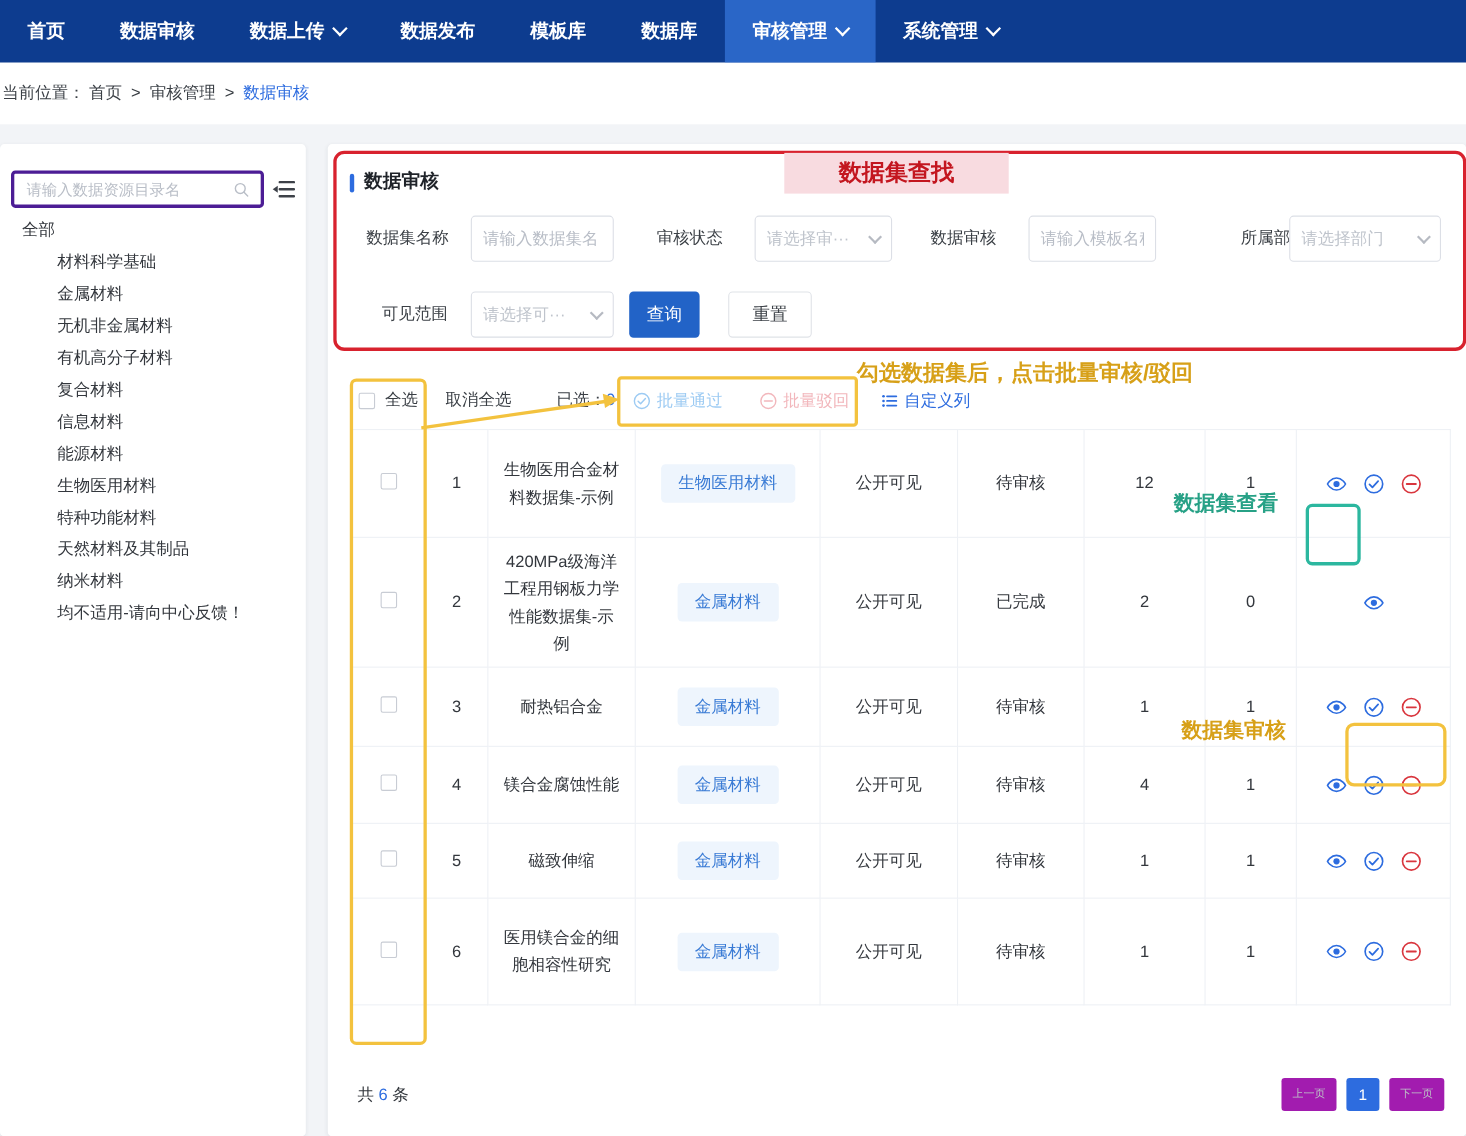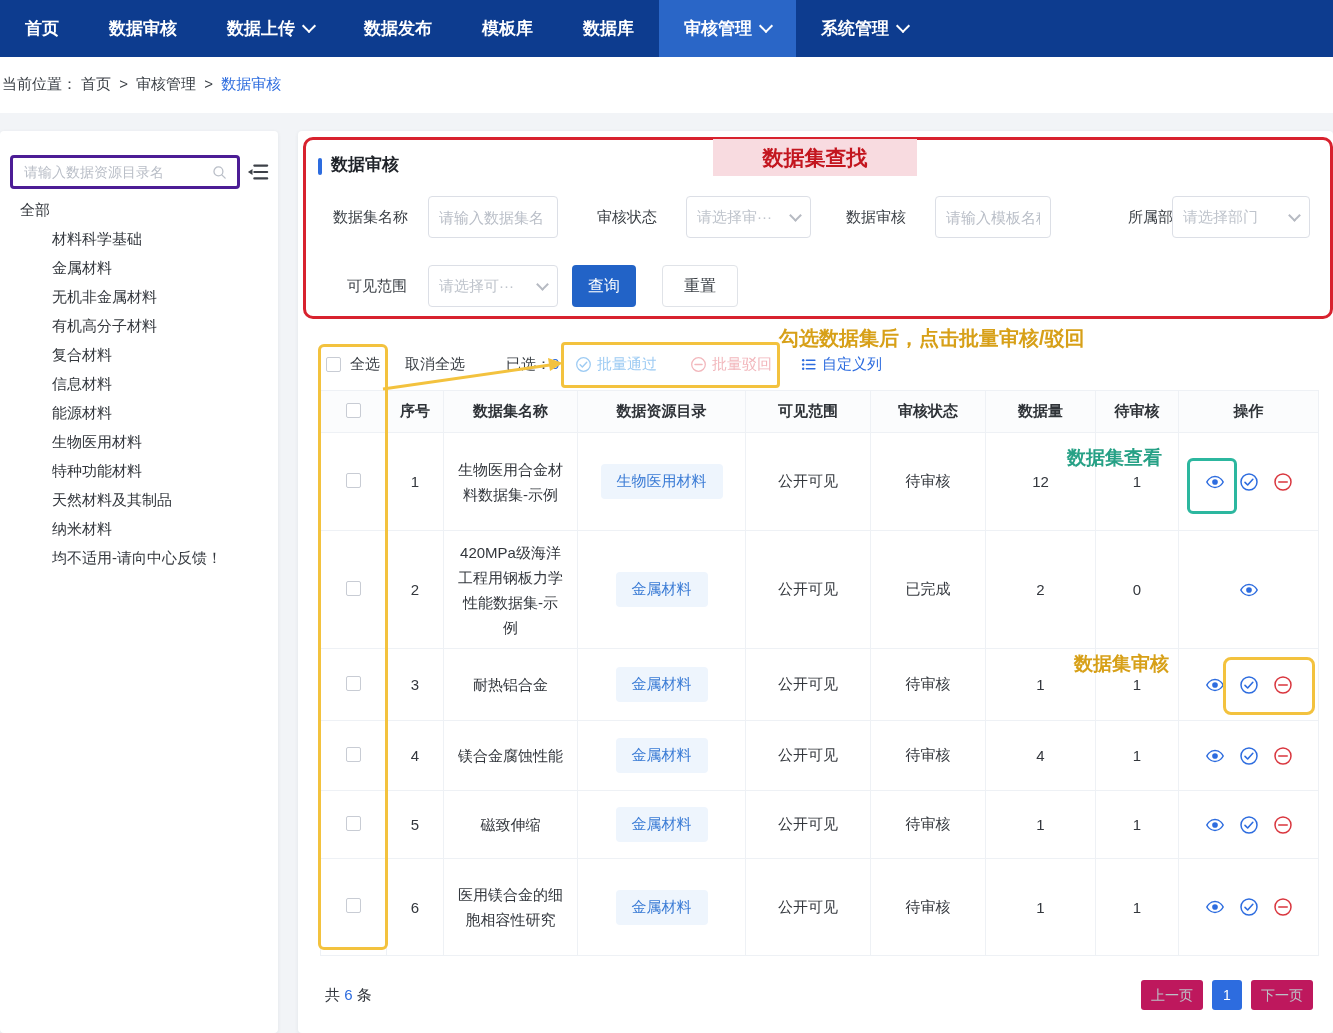--- a/index.html
+++ b/index.html
@@ -65,21 +65,21 @@
   .name-cell{line-height:25px;padding:8px 12px !important;}
   .tag{display:inline-block;background:#eef5fd;color:#3a7bd5;font-size:15px;padding:8px 16px;border-radius:4px;white-space:nowrap;}
   .st-pending{color:#f0a43c;}
   .st-done{color:#67c23a;}
   .op-ic{width:20px;height:20px;display:inline-block;vertical-align:middle;margin:0 7px;cursor:pointer;}
   .ic16{width:17px;height:17px;display:inline-block;vertical-align:middle;}
 
   
   .total{position:absolute;left:27px;top:855px;font-size:15px;color:#33373d;}
   .pager{position:absolute;right:20px;top:849px;display:flex;gap:9px;align-items:center;}
-  .pg-btn{height:30px;line-height:30px;padding:0 10px;background:#be185d;color:#bcc0c6;font-size:14px;border-radius:3px;cursor:pointer;}
+  .pg-btn{height:30px;line-height:30px;padding:0 10px;background:#a21caf;color:#bcc0c6;font-size:10px;border-radius:3px;cursor:pointer;}
   .pg-cur{width:30px;height:30px;line-height:30px;text-align:center;background:#2d6cdf;color:#fff;border-radius:3px;font-size:14px;cursor:pointer;}
 
   
   .ann{position:absolute;pointer-events:none;z-index:40;}
   .ann-red-box{left:303px;top:137px;width:1024px;height:176px;border:3px solid #d8222e;border-radius:10px;}
   .ann-find-label{left:713px;top:139px;width:204px;height:37px;background:#f8dbe0;color:#c3161f;font-size:21px;font-weight:bold;text-align:center;line-height:37px;}
   .ann-ybox-tall{left:318px;top:344px;width:64px;height:600px;border:3px solid #f3c23e;border-radius:6px;}
   .ann-ybox-batch{left:561px;top:342px;width:213px;height:40px;border:3px solid #f3c23e;border-radius:4px;}
   .ann-gold-1{left:779px;top:325px;font-size:20px;font-weight:bold;color:#d7a018;white-space:nowrap;}
   .ann-teal-text{left:1067px;top:445px;font-size:19px;font-weight:bold;color:#27a186;white-space:nowrap;}
@@ -241,31 +241,20 @@
         <col style="width:57px">
         <col style="width:134px">
         <col style="width:168px">
         <col style="width:125px">
         <col style="width:115px">
         <col style="width:110px">
         <col style="width:83px">
         <col style="width:140px">
     </colgroup>
     <tbody>
-        <tr style="height:42px">
-      <th><span class="cbx"></span></th>
-      <th>序号</th>
-      <th>数据集名称</th>
-      <th>数据资源目录</th>
-      <th>可见范围</th>
-      <th>审核状态</th>
-      <th>数据量</th>
-      <th>待审核</th>
-      <th>操作</th>
-    </tr>
     <tr style="height:98px">
       <td><span class="cbx"></span></td>
       <td>1</td>
       <td class="name-cell">生物医用合金材料数据集-示例</td>
       <td><span class="tag">生物医用材料</span></td>
       <td>公开可见</td>
       <td class="st-pending">待审核</td>
       <td>12</td>
       <td>1</td>
       <td>

